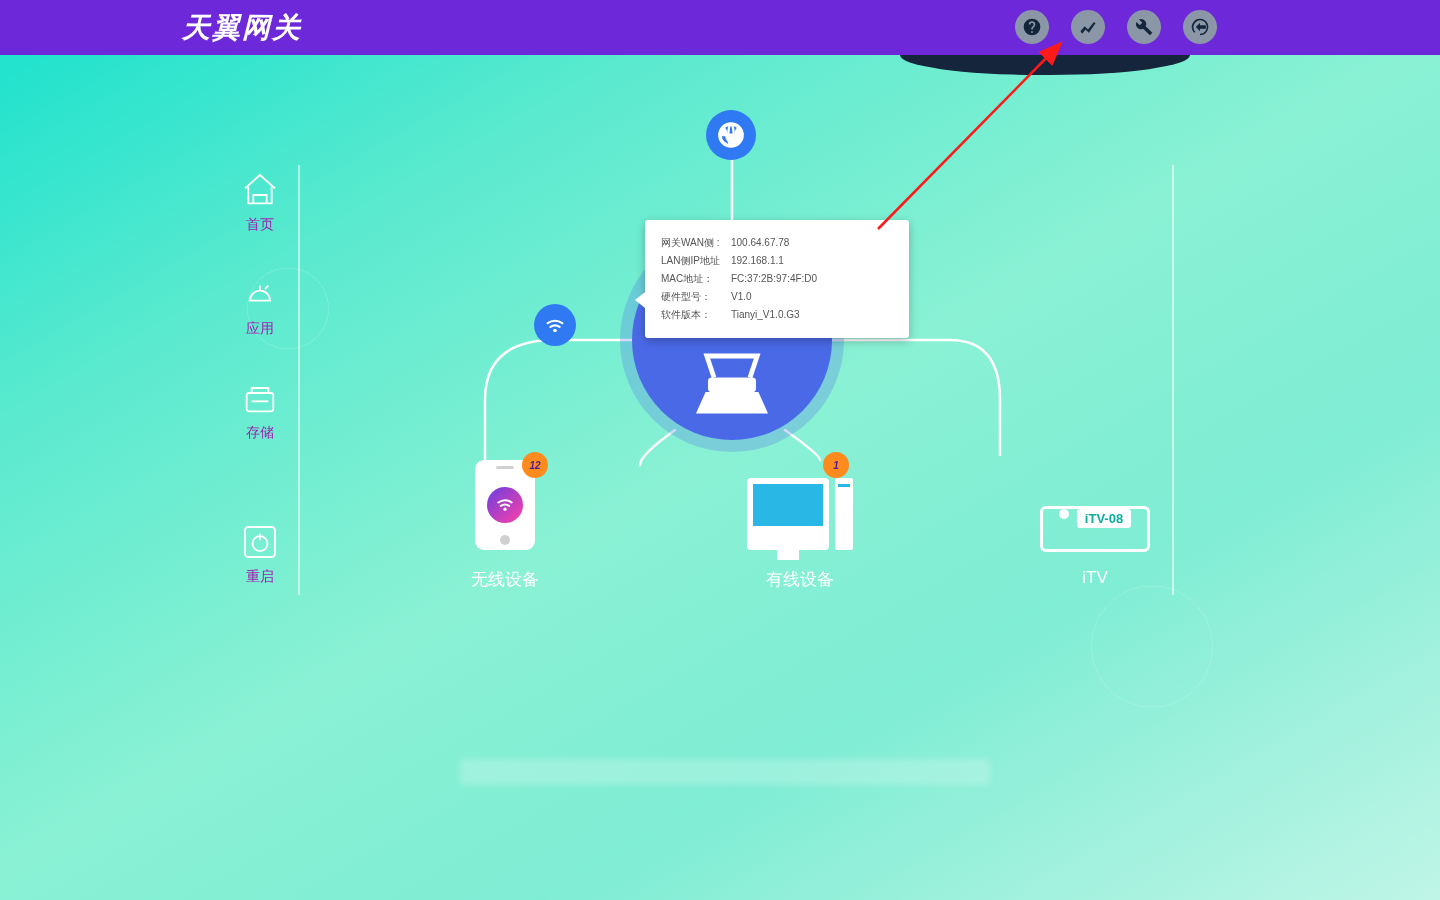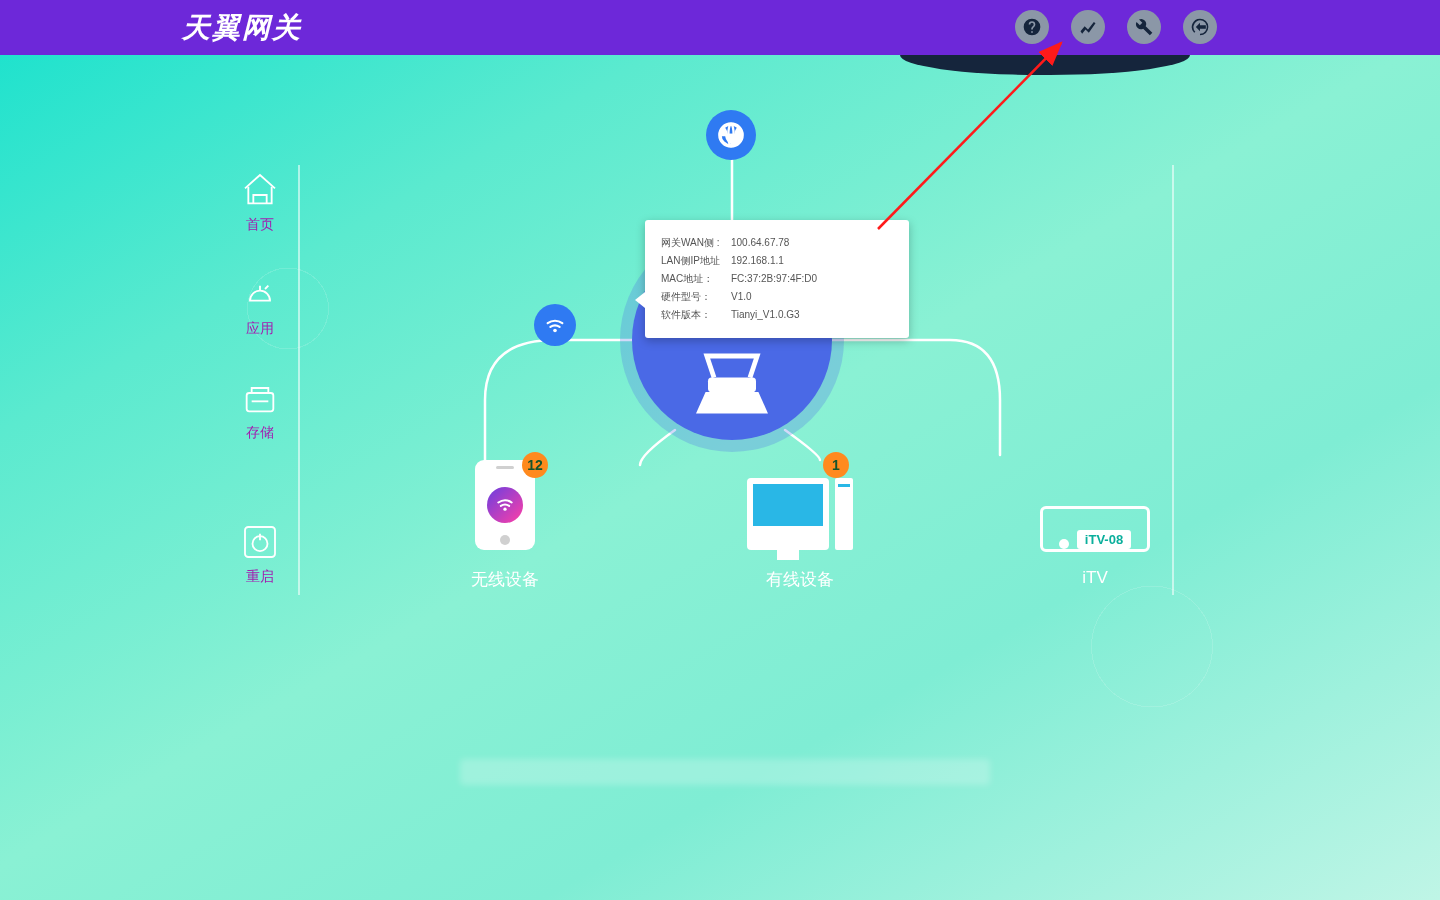--- a/index.html
+++ b/index.html
@@ -24,41 +24,41 @@
   .wifi-small{position:absolute;left:234px;top:194px;width:42px;height:42px;border-radius:50%;background:#2f7af2;display:flex;align-items:center;justify-content:center;}
   .router-disc{position:absolute;left:332px;top:130px;width:200px;height:200px;border-radius:50%;background:#4a69e6;box-shadow:0 0 0 12px rgba(74,105,230,.25);display:flex;align-items:flex-end;justify-content:center;overflow:hidden;}
   .router-disc svg{width:120px;height:120px;fill:#fff;}
   
   .wires{position:absolute;left:0;top:0;width:880px;height:490px;pointer-events:none;}
   
   .dev-row{position:absolute;left:120px;top:350px;width:760px;display:flex;justify-content:space-between;}
   .dev{width:170px;display:flex;flex-direction:column;align-items:center;cursor:pointer;}
   .dev-icon{width:110px;height:90px;position:relative;display:flex;align-items:flex-end;justify-content:center;}
   .dev-label{margin-top:18px;font-size:17px;color:#fff;}
-  .badge{position:absolute;right:12px;top:-8px;min-width:26px;height:26px;border-radius:50%;background:#ff8a1e;color:#14532d;font-size:14px;font-weight:600;display:flex;align-items:center;justify-content:center;}
+  .badge{position:absolute;right:12px;top:-8px;min-width:26px;height:26px;border-radius:50%;background:#ff8a1e;color:#4c1d95;font-size:10px;font-weight:600;display:flex;align-items:center;justify-content:center;font-style:italic;}
   .divider-long{position:absolute;left:1172px;top:165px;width:2px;height:430px;background:rgba(255,255,255,.55);}
   
   .tooltip{position:absolute;left:645px;top:220px;width:232px;background:#fff;border-radius:3px;box-shadow:0 3px 10px rgba(0,0,0,.25);padding:14px 16px;font-size:10px;color:#555;line-height:1.8;}
   .tooltip .row{display:flex;}
   .tooltip .k{min-width:70px;}
   .tooltip-tip{position:absolute;left:-10px;top:72px;width:0;height:0;border-top:8px solid transparent;border-bottom:8px solid transparent;border-right:10px solid #fff;}
   
   .ann{position:absolute;left:0;top:0;width:1440px;height:900px;pointer-events:none;}
   
   .phone{width:60px;height:90px;border-radius:9px;background:#fff;position:relative;display:flex;align-items:center;justify-content:center;}
   .phone::before{content:"";position:absolute;top:6px;width:18px;height:3px;background:#d0d0d0;border-radius:2px;}
   .phone::after{content:"";position:absolute;bottom:5px;width:10px;height:10px;border-radius:50%;background:#d0d0d0;}
   .phone .wifi-grad{width:36px;height:36px;border-radius:50%;background:linear-gradient(135deg,#6a3fe0 0%,#ff3fa6 100%);display:flex;align-items:center;justify-content:center;}
   .pc{display:flex;align-items:flex-end;gap:6px;}
   .monitor{width:82px;height:72px;background:#fff;border-radius:4px;position:relative;}
   .monitor::after{content:"";position:absolute;left:30px;bottom:-10px;width:22px;height:10px;background:#fff;}
   .monitor .screen{position:absolute;left:6px;top:6px;right:6px;height:42px;background:#29b7e6;}
   .tower{width:18px;height:72px;background:#fff;border-radius:2px;position:relative;}
   .tower::before{content:"";position:absolute;top:6px;left:3px;right:3px;height:3px;background:#29b7e6;}
-  .stb{width:120px;height:40px;border:3px solid #fff;border-radius:6px;display:flex;align-items:flex-end;justify-content:center;gap:8px;margin-top:48px;}
+  .stb{width:120px;height:40px;border:3px solid #fff;border-radius:6px;display:flex;align-items:flex-start;justify-content:center;gap:8px;margin-top:48px;}
   .stb .dot{width:10px;height:10px;border-radius:50%;background:#fff;}
   .stb .lbl{background:#fff;color:#0baf9c;font-size:13px;padding:2px 8px;border-radius:3px;font-weight:600;}
   .tel{width:72px;height:90px;background:#fff;border-radius:6px;position:relative;}
   .tel .disp{position:absolute;top:8px;left:20px;right:8px;height:22px;background:#ffb400;color:#fff;font-size:11px;display:flex;align-items:center;justify-content:center;font-weight:600;}
   .tel .keys{position:absolute;top:36px;left:20px;right:8px;bottom:14px;background:#ffb400;display:grid;grid-template-columns:repeat(4,1fr);grid-template-rows:repeat(3,1fr);gap:3px;padding:3px;}
   .tel .keys div{background:#ffcf55;border-radius:2px;}
   .tel::before{content:"";position:absolute;left:6px;top:8px;width:10px;bottom:14px;background:#ffb400;border-radius:3px;}
   
   .circuit{position:absolute;inset:55px 0 0 0;opacity:.14;pointer-events:none;background-image:radial-gradient(circle at 20% 30%,transparent 0 40px,#fff 40px 41px,transparent 41px),radial-gradient(circle at 80% 70%,transparent 0 60px,#fff 60px 61px,transparent 61px);}
   .footer-blur{position:absolute;left:460px;bottom:115px;width:530px;height:26px;background:rgba(255,255,255,.22);filter:blur(3px);border-radius:4px;}

